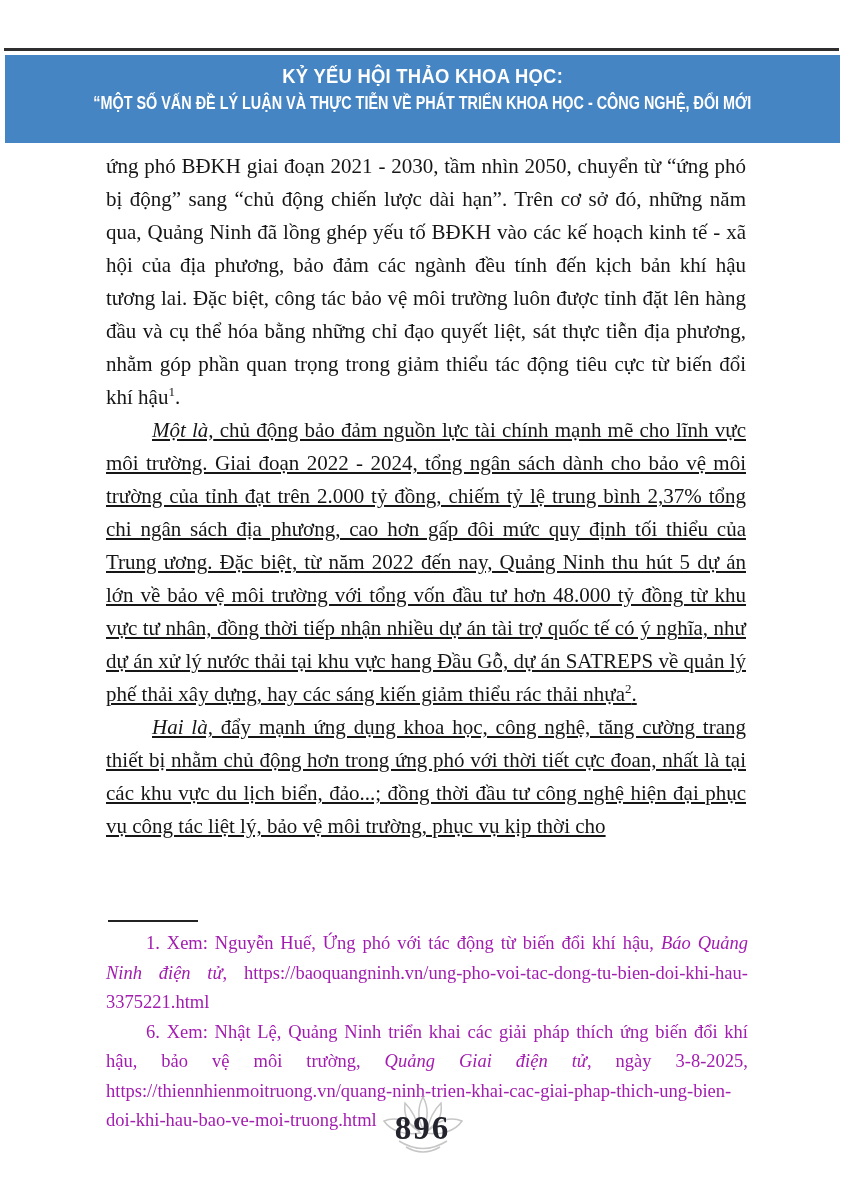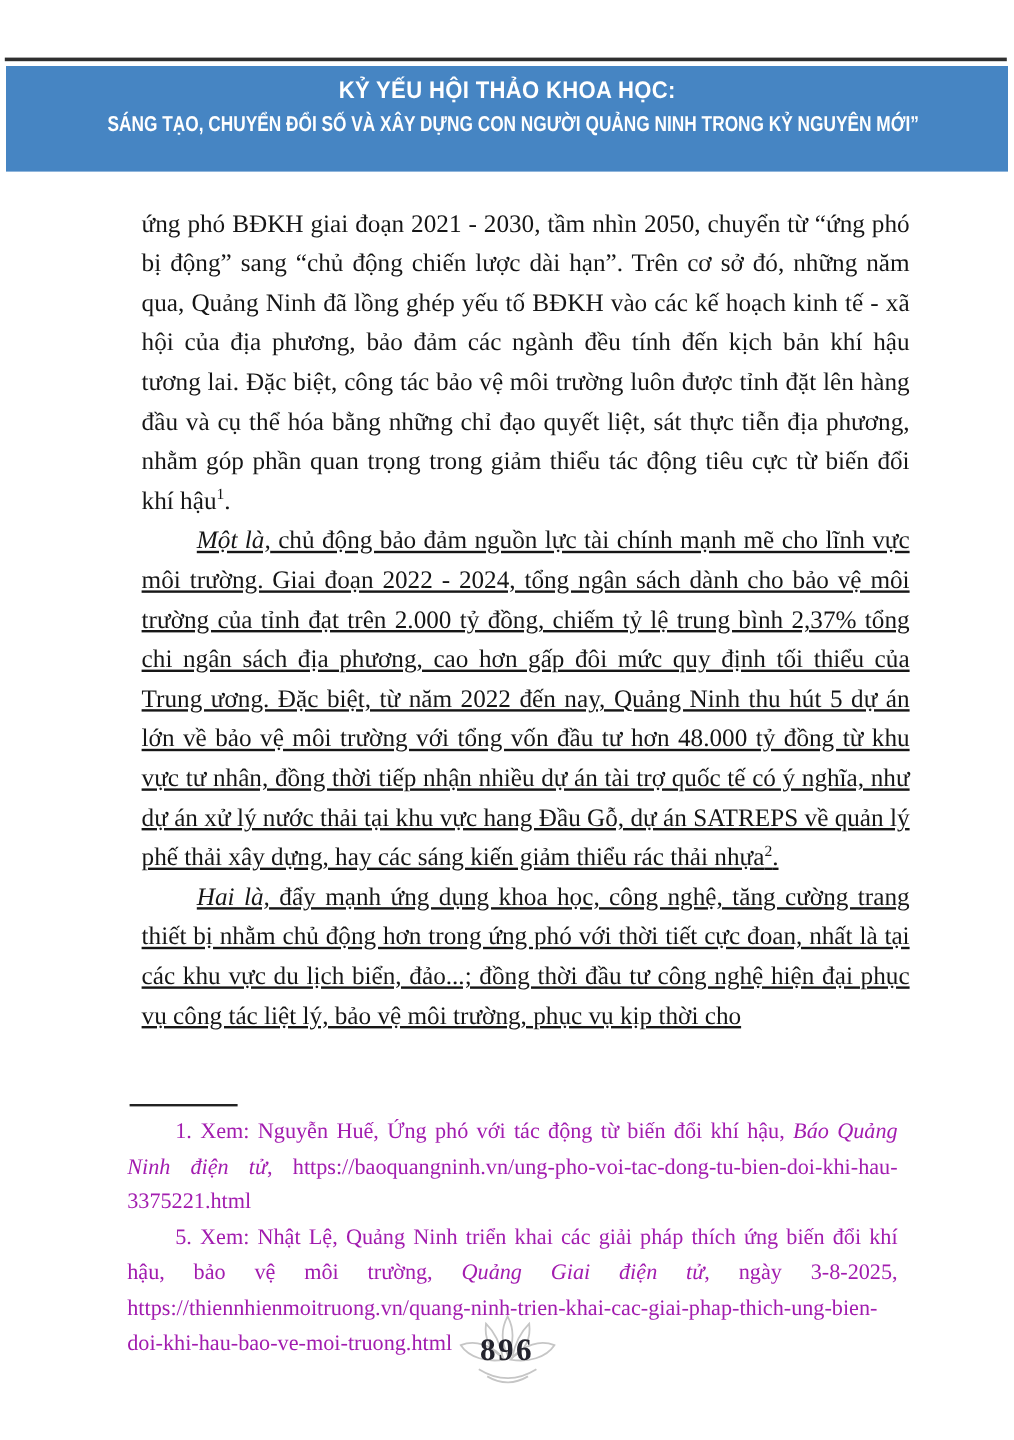--- a/index.html
+++ b/index.html
@@ -26,21 +26,21 @@
   .header-line{white-space:nowrap;}
   .header-line-1{
     margin-top:7px;font-size:20px;line-height:28px;letter-spacing:.3px;
   }
   .header-line-1 .squeeze{display:inline-block;transform:scaleX(.92);transform-origin:center;}
   .header-line-2,.header-line-3{font-size:18px;line-height:26px;}
   .header-line-2 .squeeze,.header-line-3 .squeeze{
     display:inline-block;transform:scaleX(.80);transform-origin:center;
   }
   .body-text{
-    position:absolute;top:150px;left:118px;width:640px;margin-top:20px;
+    position:absolute;top:150px;left:106px;width:640px;
   }
   .para{
     margin:0;
     font-size:21px;line-height:33px;
     text-align:justify;
     color:#161616;
   }
   .para.indent{text-indent:46px;text-decoration:underline;}
   .lead-italic{font-style:italic;}
   .para sup,.fn sup{font-size:13px;line-height:0;}
@@ -62,51 +62,51 @@
   .fn em{font-style:italic;}
   .footer-ornament{
     position:absolute;top:1094px;left:50%;transform:translateX(-50%);
     width:96px;height:70px;
   }
   .lotus-svg{position:absolute;top:0;left:0;}
   .page-number{
     position:absolute;top:16px;left:0;width:96px;
     text-align:center;
     font-family:"Liberation Serif","DejaVu Serif",serif;
-    font-weight:700;font-size:26px;color:#23232d;
+    font-weight:700;font-size:33px;color:#23232d;
     letter-spacing:2px;
   }
 </style>
 </head>
 <body>
 
 <div class="page">
 
   <div class="top-rule"></div>
 
   <div class="header-band">
     <div class="header-line header-line-1">
       <span class="squeeze">KỶ YẾU HỘI THẢO KHOA HỌC:</span>
     </div>
-    <div class="header-line header-line-3">
-      <span class="squeeze">SÁNG TẠO, CHUYỂN ĐỔI SỐ VÀ XÂY DỰNG CON NGƯỜI QUẢNG NINH TRONG KỶ NGUYÊN MỚI”</span>
+    <div class="header-line header-line-2">
+      <span class="squeeze">“MỘT SỐ VẤN ĐỀ LÝ LUẬN VÀ THỰC TIỄN VỀ PHÁT TRIỂN KHOA HỌC - CÔNG NGHỆ, ĐỔI MỚI</span>
     </div>
   </div>
 
   <div class="body-text">
     <p class="para"><span class="lead-italic"></span><span>ứng phó BĐKH giai đoạn 2021 - 2030, tầm nhìn 2050, chuyển từ “ứng phó bị động” sang “chủ động chiến lược dài hạn”. Trên cơ sở đó, những năm qua, Quảng Ninh đã lồng ghép yếu tố BĐKH vào các kế hoạch kinh tế - xã hội của địa phương, bảo đảm các ngành đều tính đến kịch bản khí hậu tương lai. Đặc biệt, công tác bảo vệ môi trường luôn được tỉnh đặt lên hàng đầu và cụ thể hóa bằng những chỉ đạo quyết liệt, sát thực tiễn địa phương, nhằm góp phần quan trọng trong giảm thiểu tác động tiêu cực từ biến đổi khí hậu</span><sup>1</sup><span>.</span></p>
     <p class="para indent"><span class="lead-italic">Một là,</span><span> chủ động bảo đảm nguồn lực tài chính mạnh mẽ cho lĩnh vực môi trường. Giai đoạn 2022 - 2024, tổng ngân sách dành cho bảo vệ môi trường của tỉnh đạt trên 2.000 tỷ đồng, chiếm tỷ lệ trung bình 2,37% tổng chi ngân sách địa phương, cao hơn gấp đôi mức quy định tối thiểu của Trung ương. Đặc biệt, từ năm 2022 đến nay, Quảng Ninh thu hút 5 dự án lớn về bảo vệ môi trường với tổng vốn đầu tư hơn 48.000 tỷ đồng từ khu vực tư nhân, đồng thời tiếp nhận nhiều dự án tài trợ quốc tế có ý nghĩa, như dự án xử lý nước thải tại khu vực hang Đầu Gỗ, dự án SATREPS về quản lý phế thải xây dựng, hay các sáng kiến giảm thiểu rác thải nhựa</span><sup>2</sup><span>.</span></p>
     <p class="para indent"><span class="lead-italic">Hai là,</span><span> đẩy mạnh ứng dụng khoa học, công nghệ, tăng cường trang thiết bị nhằm chủ động hơn trong ứng phó với thời tiết cực đoan, nhất là tại các khu vực du lịch biển, đảo...; đồng thời đầu tư công nghệ hiện đại phục vụ công tác liệt lý, bảo vệ môi trường, phục vụ kịp thời cho</span><sup></sup><span></span></p>
   </div>
 
   <div class="footnote-rule"></div>
 
   <div class="footnotes">
     <p class="fn"><span>1. Xem: Nguyễn Huế, Ứng phó với tác động từ biến đổi khí hậu, </span><em>Báo Quảng Ninh điện tử</em><span>, https://baoquangninh.vn/ung-pho-voi-tac-dong-tu-bien-doi-khi-hau-3375221.html</span></p>
-    <p class="fn"><span>5. Xem: Nhật Lệ, Quảng Ninh triển khai các giải pháp thích ứng biến đổi khí hậu, bảo vệ môi trường, </span><em>Quảng Giai điện tử</em><span>, ngày 3-8-2025, https://thiennhienmoitruong.vn/quang-ninh-trien-khai-cac-giai-phap-thich-ung-bien-doi-khi-hau-bao-ve-moi-truong.html</span></p>
+    <p class="fn"><span>6. Xem: Nhật Lệ, Quảng Ninh triển khai các giải pháp thích ứng biến đổi khí hậu, bảo vệ môi trường, </span><em>Quảng Giai điện tử</em><span>, ngày 3-8-2025, https://thiennhienmoitruong.vn/quang-ninh-trien-khai-cac-giai-phap-thich-ung-bien-doi-khi-hau-bao-ve-moi-truong.html</span></p>
   </div>
 
   <div class="footer-ornament">
     <svg class="lotus-svg" width="96" height="70" viewBox="0 0 96 70" fill="none" xmlns="http://www.w3.org/2000/svg">
       <g stroke="#c6c6c6" stroke-width="1.5" fill="none">
         <path d="M48 3 C42.5 13, 42.5 25, 48 35 C53.5 25, 53.5 13, 48 3 Z"></path>
         <path d="M30 9 C28.5 21, 33 31, 44 37 C42 26, 37.5 16.5, 30 9 Z"></path>
         <path d="M66 9 C67.5 21, 63 31, 52 37 C54 26, 58.5 16.5, 66 9 Z"></path>
         <path d="M9 27 C20 22.5, 35 26, 45.5 39 C31 41.5, 16 37.5, 9 27 Z"></path>
         <path d="M87 27 C76 22.5, 61 26, 50.5 39 C65 41.5, 80 37.5, 87 27 Z"></path>

